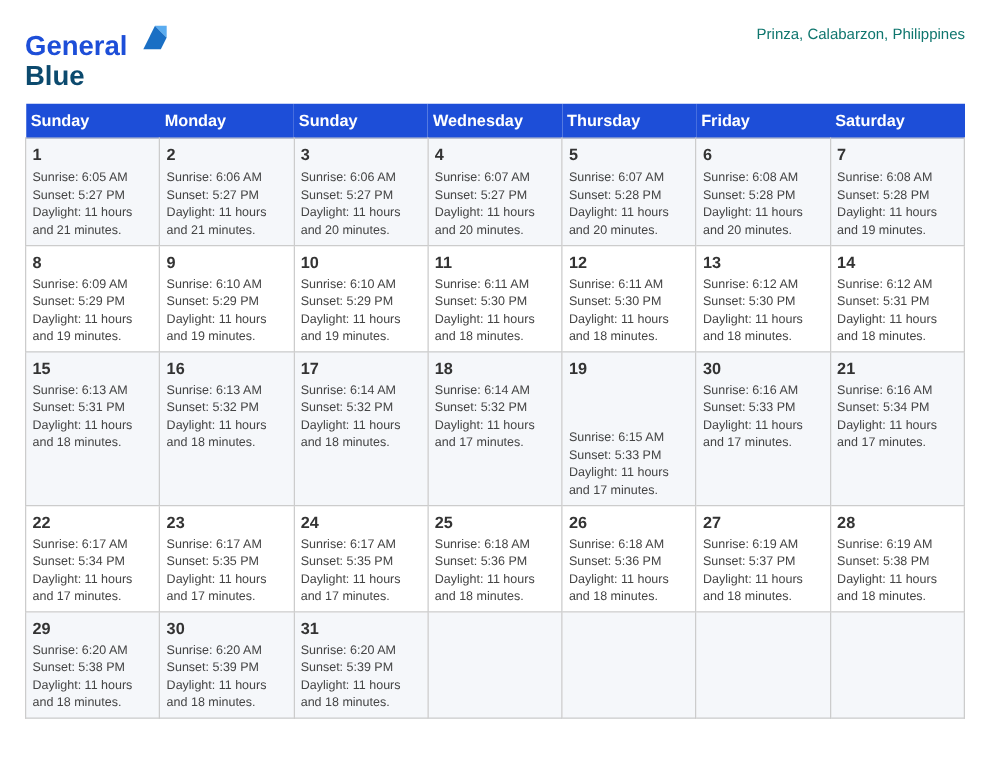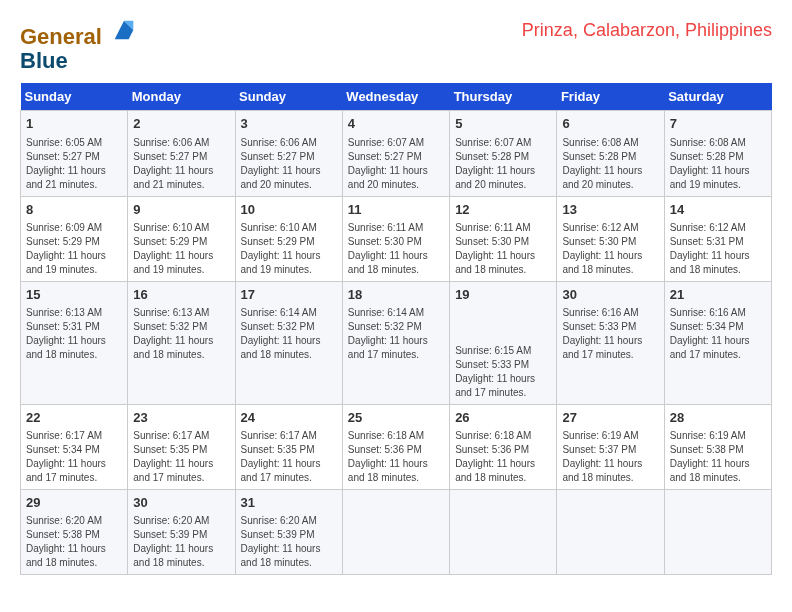--- a/index.html
+++ b/index.html
@@ -20,39 +20,39 @@
       display: flex;
       align-items: center;
     }
     .logo-text {
       font-size: 22px;
       font-weight: bold;
       color: #333;
       line-height: 1.1;
     }
     .logo-text span {
-      color: #a16207;
+      color: #1d4ed8;
     }
     .logo-icon {
       width: 28px;
       height: 28px;
       margin-left: 2px;
       margin-top: -4px;
     }
     .title-area {
       text-align: right;
     }
     .month-title {
       font-size: 36px;
       font-weight: bold;
       color: #333;
     }
     .subtitle {
-      font-size: 18px;
-      color: #ef4444;
+      font-size: 12px;
+      color: #0f766e;
     }
     table {
       width: 100%;
       border-collapse: collapse;
       font-size: 11px;
     }
     thead tr th {
       background-color: #1d4ed8;
       color: #fff;
       padding: 6px 4px;

